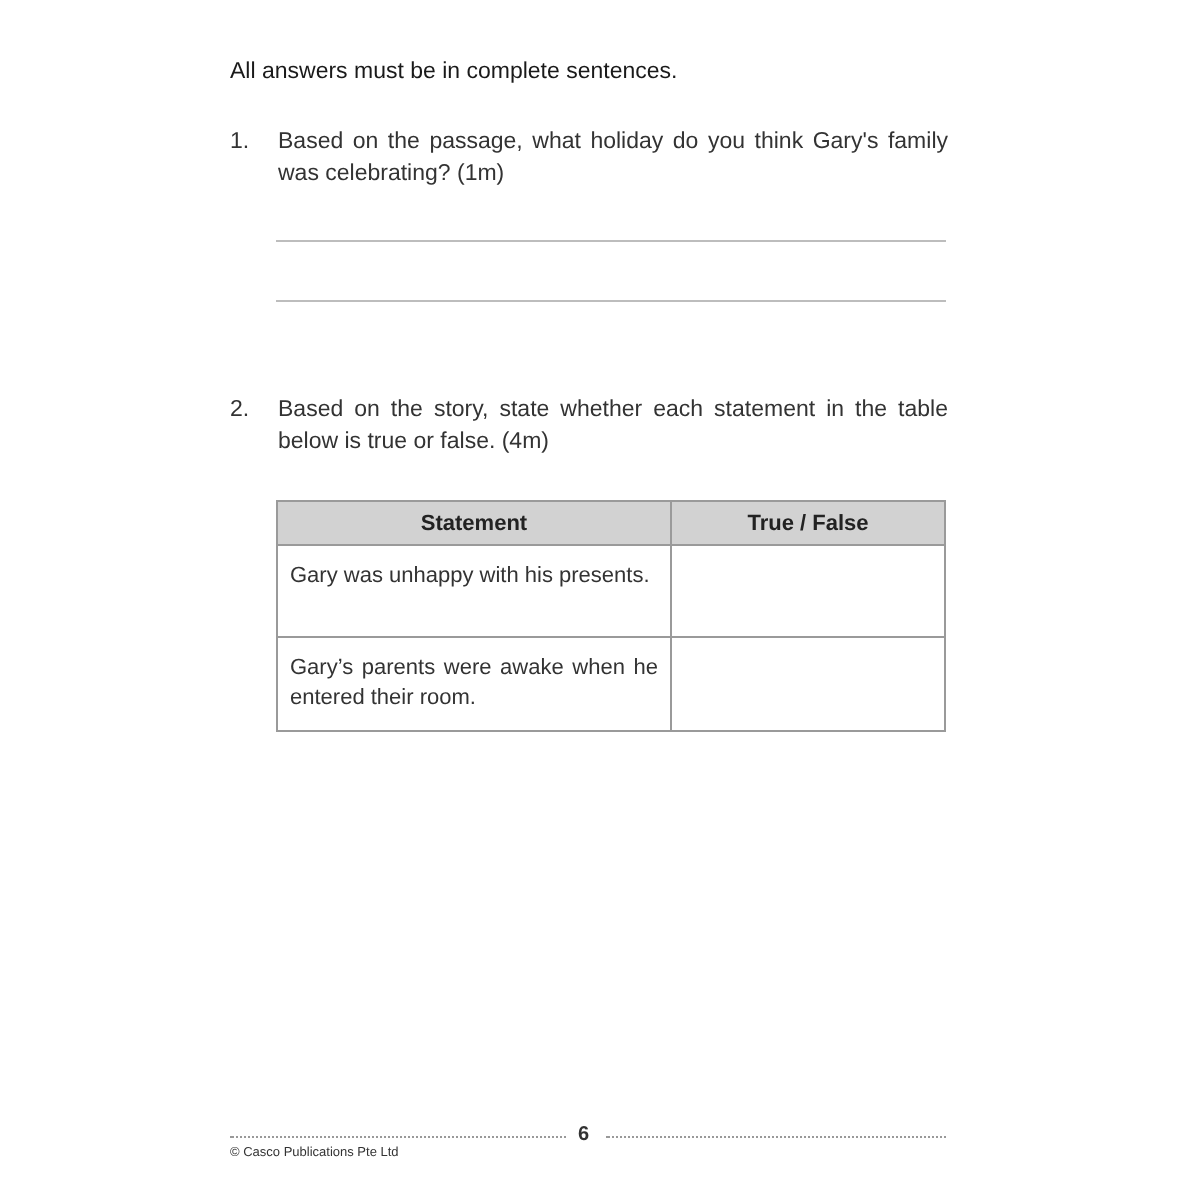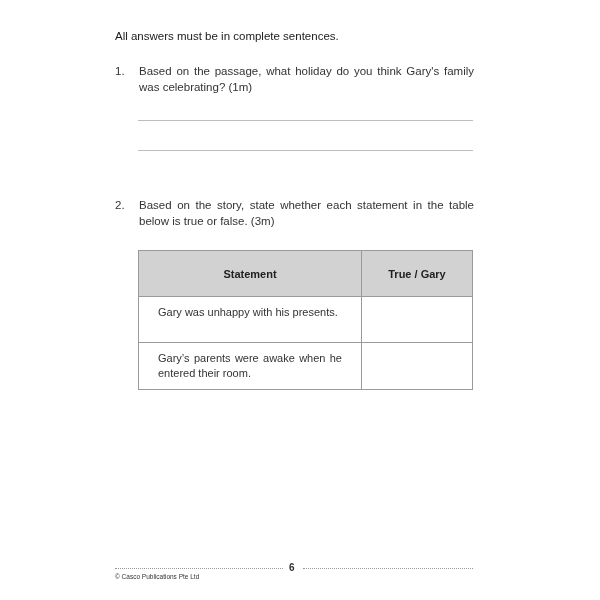--- a/index.html
+++ b/index.html
@@ -7,50 +7,50 @@
          font-family:"Liberation Sans", sans-serif; color:#222; }
   .instr { position:absolute; left:115px; top:30px; font-size:11.5px; font-weight:normal; color:#1a1a1a; }
   .q { position:absolute; left:115px; font-size:11.5px; line-height:16px; color:#333; }
   .q .num { position:absolute; left:0; top:0; width:20px; }
   .q .text { margin-left:24px; width:335px; text-align:justify; text-align-last:left; }
   .q1 { top:63px; }
   .q2 { top:197px; }
   .ans-line { position:absolute; left:138px; width:335px; height:0; border-top:1.5px solid #bdbdbd; }
   table.tf { position:absolute; left:138px; top:250px; width:335px; border-collapse:collapse;
              font-size:11px; color:#333; }
-  table.tf th { background:#d2d2d2; height:21px; border:1px solid #9a9a9a; font-weight:bold; color:#222; padding:12px; }
-  table.tf td { border:1px solid #9a9a9a; vertical-align:top; padding:8px 19px; height:29px; line-height:15px; }
+  table.tf th { background:#d2d2d2; height:21px; border:1px solid #9a9a9a; font-weight:bold; color:#222; padding:0; }
+  table.tf td { border:1px solid #9a9a9a; vertical-align:top; padding:8px 6px; height:29px; line-height:15px; }
   table.tf td.stmt { width:184px; text-align:justify; text-align-last:left; }
   .footer-rule { position:absolute; top:568px; height:0; border-top:1px dotted #999; }
   .page-no { position:absolute; left:289px; top:562px; font-size:10px; font-weight:bold; color:#333; }
   .copyright { position:absolute; left:115px; top:573px; font-size:6.5px; color:#333; }
 </style>
 </head>
 <body>
 
 <div class="instr">All answers must be in complete sentences.</div>
 
 <div class="q q1">
   <span class="num">1.</span>
   <div class="text">Based on the passage, what holiday do you think Gary's family was celebrating? (1m)</div>
 </div>
 
 <div class="ans-line" style="top:120px;"></div>
 <div class="ans-line" style="top:150px;"></div>
 
 <div class="q q2">
   <span class="num">2.</span>
-  <div class="text">Based on the story, state whether each statement in the table below is true or false. (3m)</div>
+  <div class="text">Based on the story, state whether each statement in the table below is true or false. (4m)</div>
 </div>
 
 <table class="tf">
   <thead>
     <tr>
       <th>Statement</th>
-      <th>True / Gary</th>
+      <th>True / False</th>
     </tr>
   </thead>
   <tbody>
     <tr>
       <td class="stmt">Gary was unhappy with his presents.</td>
       <td></td>
     </tr>
     <tr>
       <td class="stmt">Gary’s parents were awake when he entered their room.</td>
       <td></td>

